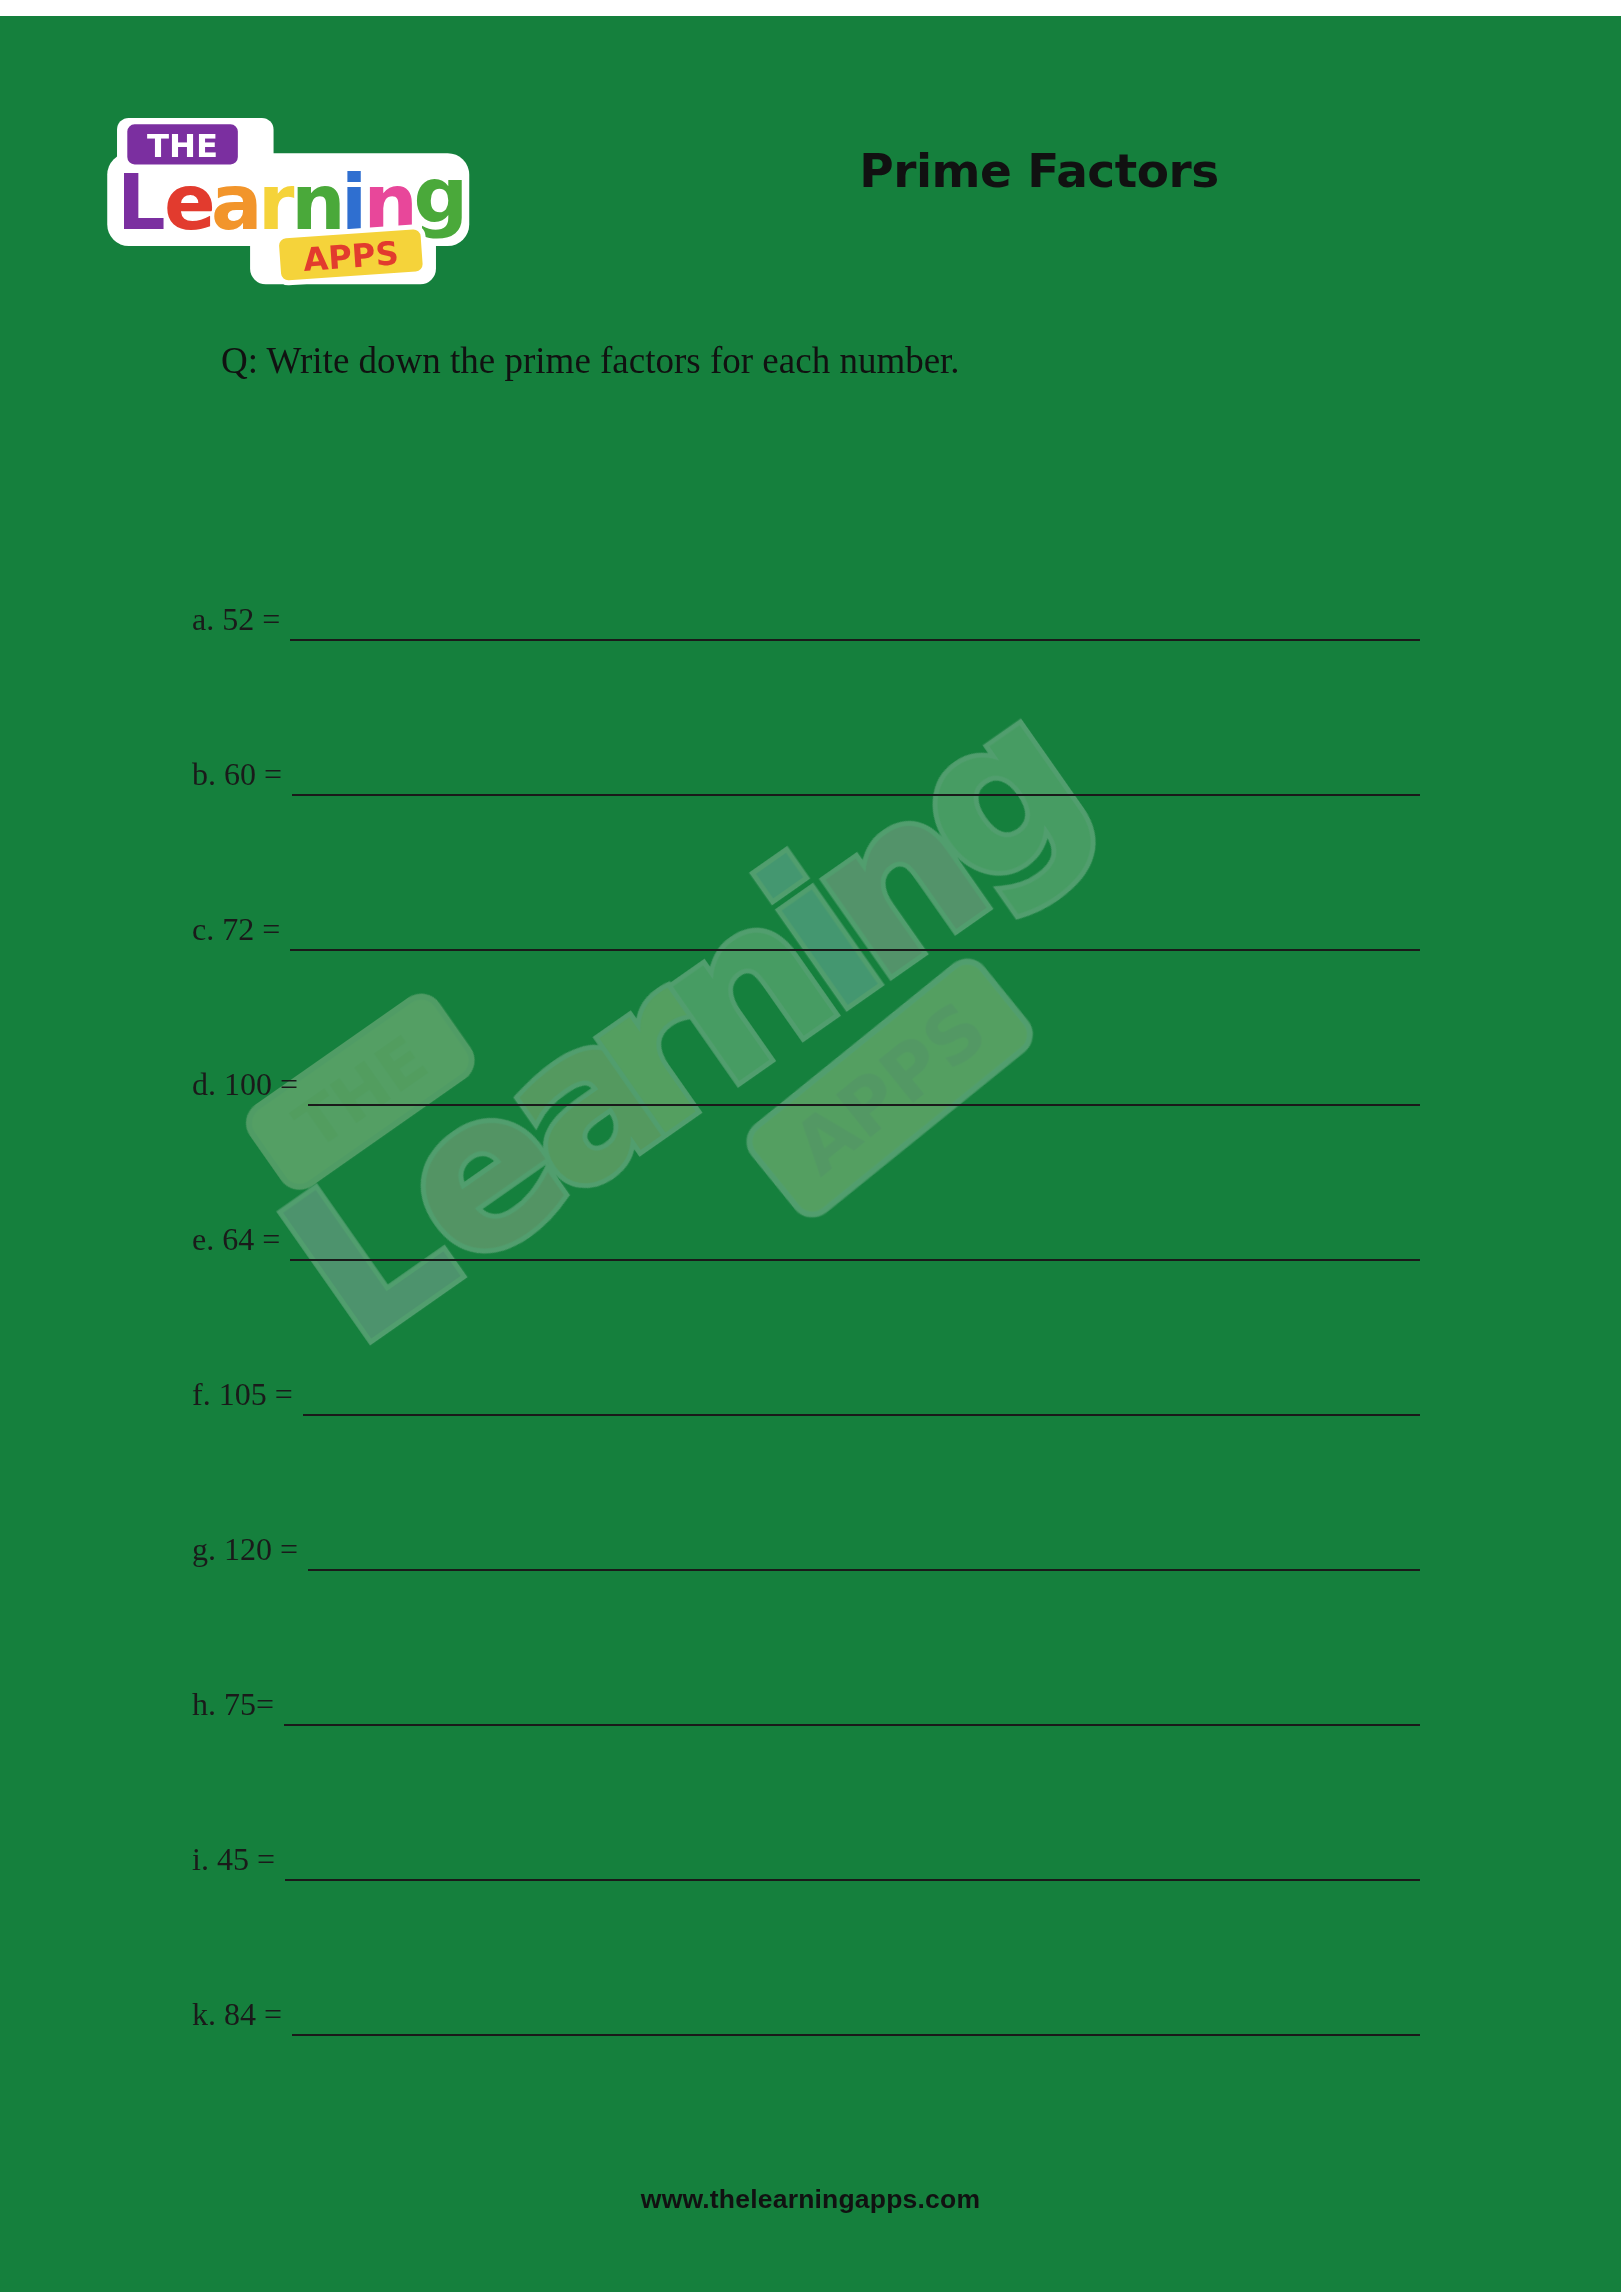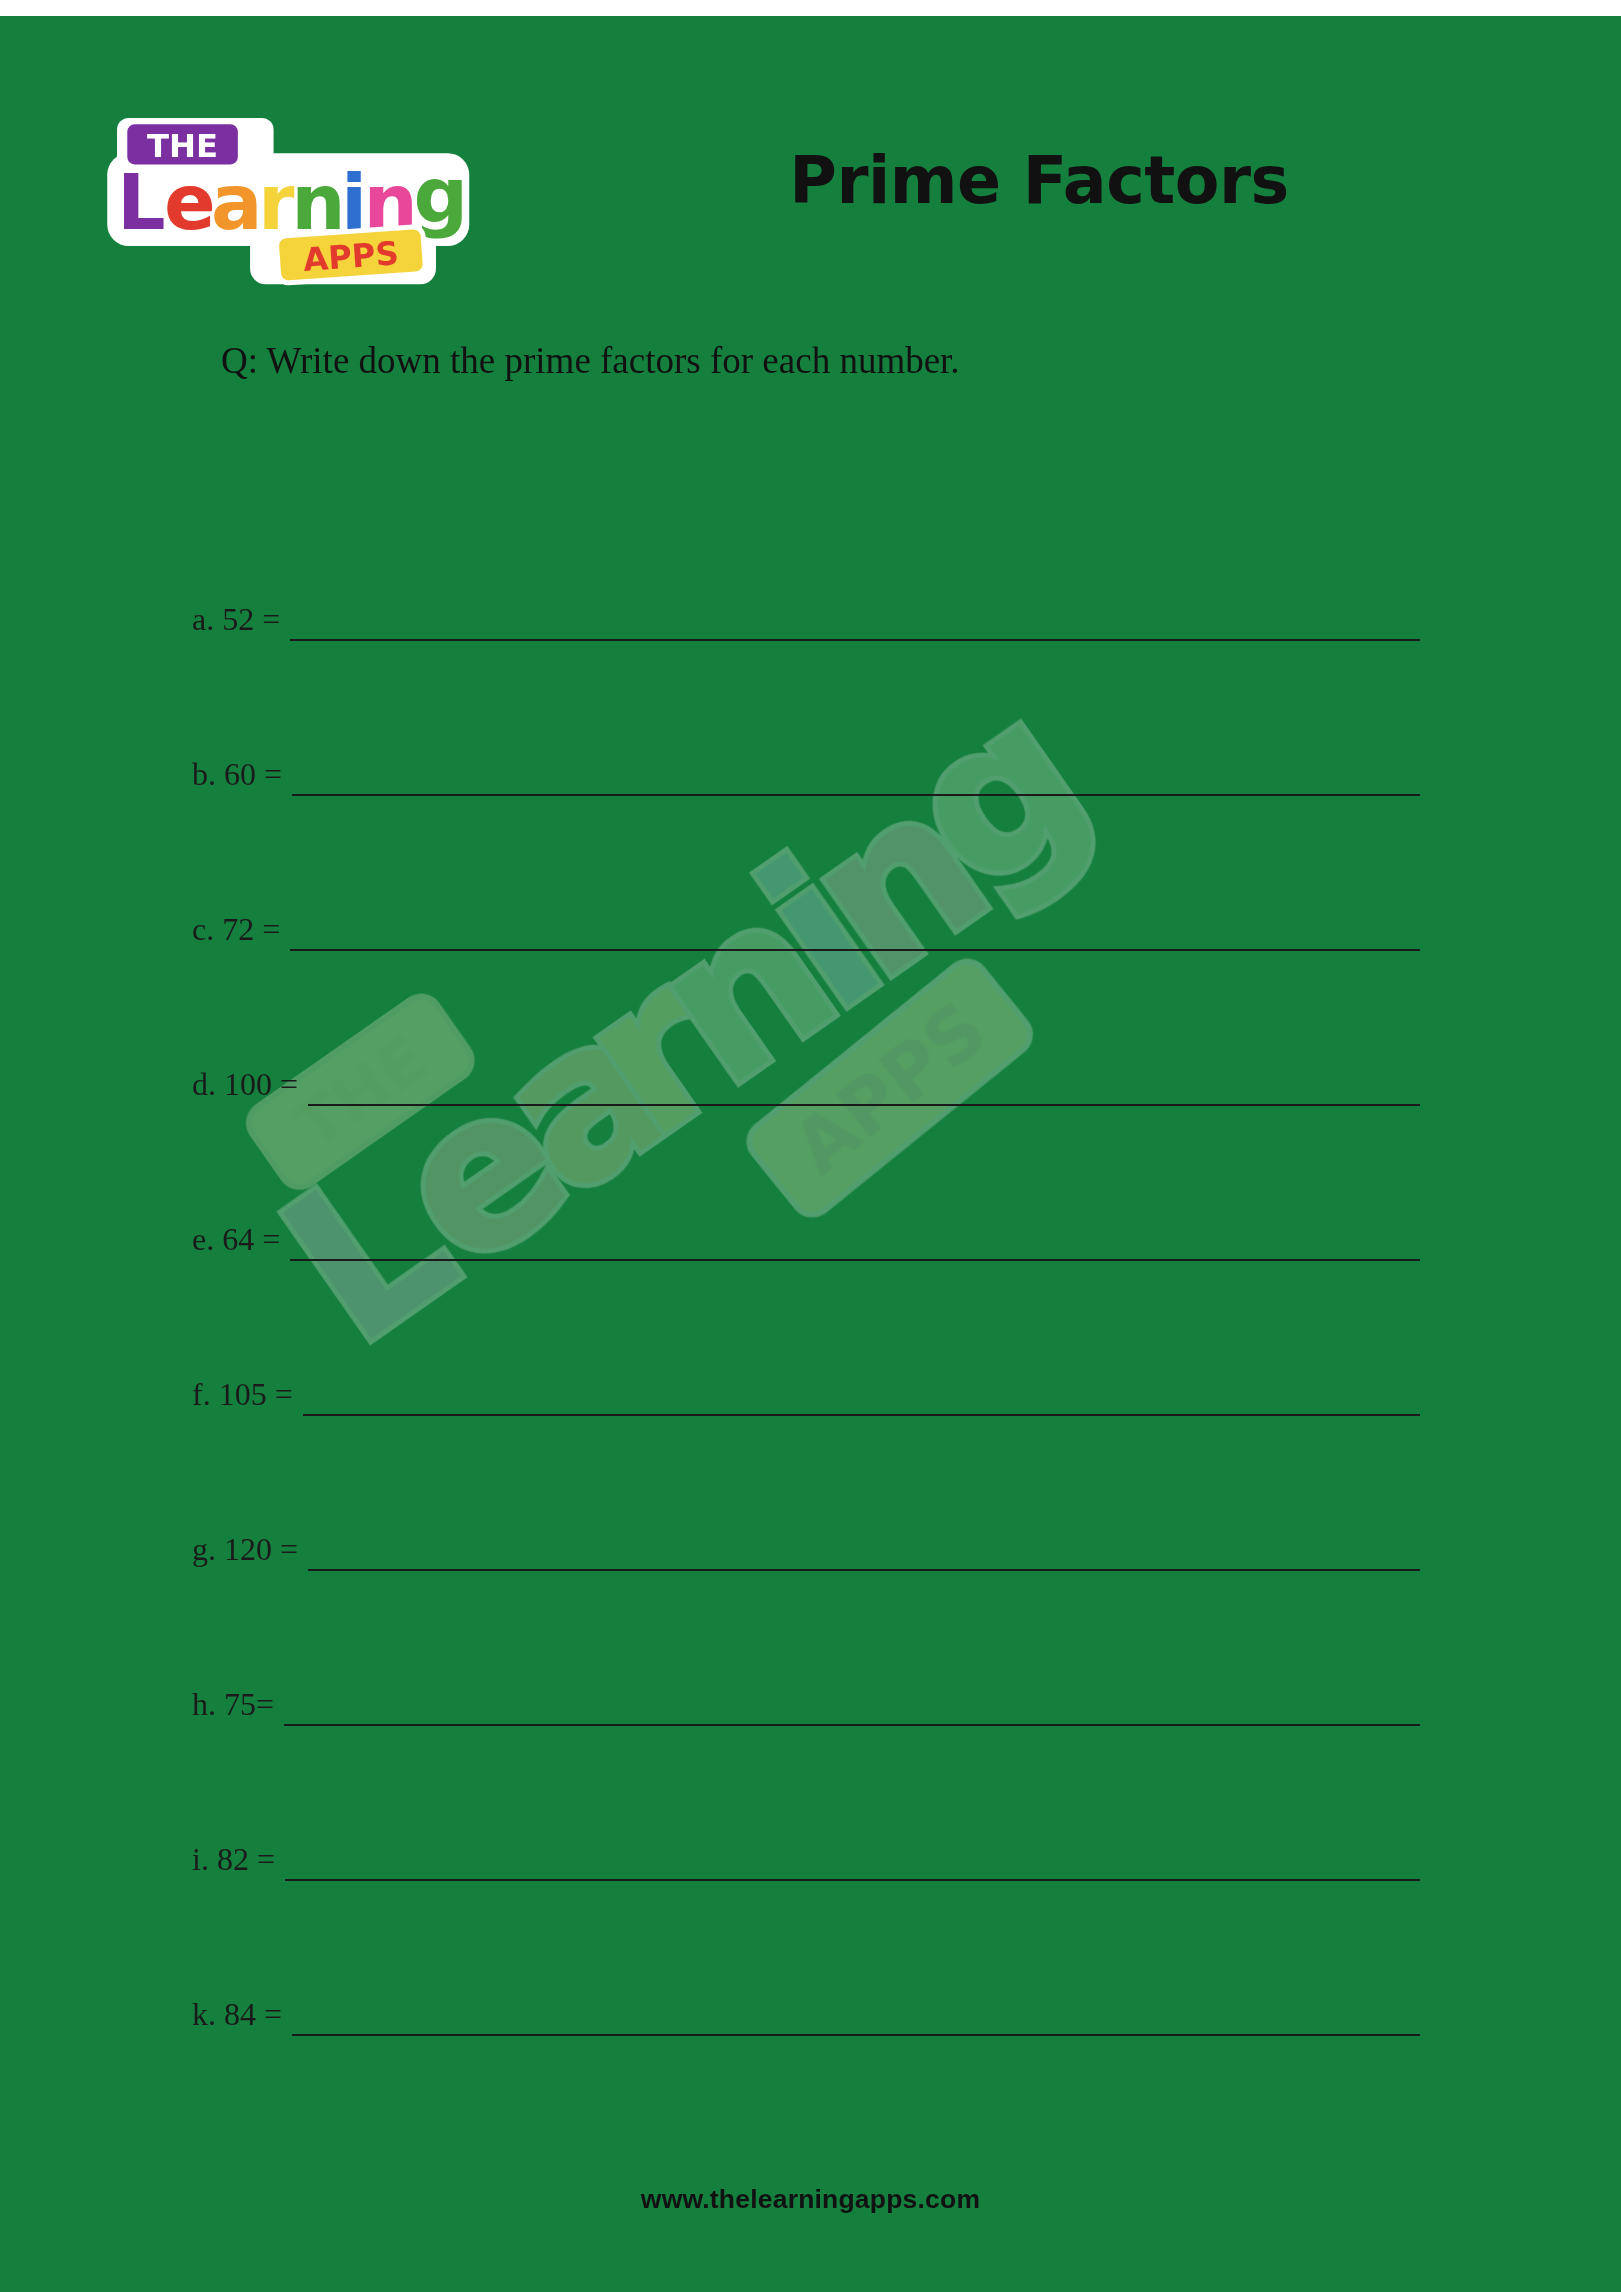--- a/index.html
+++ b/index.html
@@ -43,21 +43,21 @@
 
   .logo svg { display: block; }
 
   .title {
     position: absolute;
     left: 549px;
     top: 127px;
     width: 980px;
     text-align: center;
     font-family: "DejaVu Sans", sans-serif;
-    font-size: 65px;
+    font-size: 47px;
     font-weight: 700;
     color: #111111;
     letter-spacing: -0.5px;
   }
 
   
   .instruction {
     position: absolute;
     left: 188px;
     top: 323px;
@@ -234,21 +234,21 @@
       <span class="q-label">g. 120 =</span>
       <span class="q-line"></span>
     </div>
 
     <div class="q-row">
       <span class="q-label">h. 75=</span>
       <span class="q-line"></span>
     </div>
 
     <div class="q-row">
-      <span class="q-label">i. 82 =</span>
+      <span class="q-label">i. 45 =</span>
       <span class="q-line"></span>
     </div>
 
 
     <div class="q-row">
       <span class="q-label">k. 84 =</span>
       <span class="q-line"></span>
     </div>
 
   </div>

